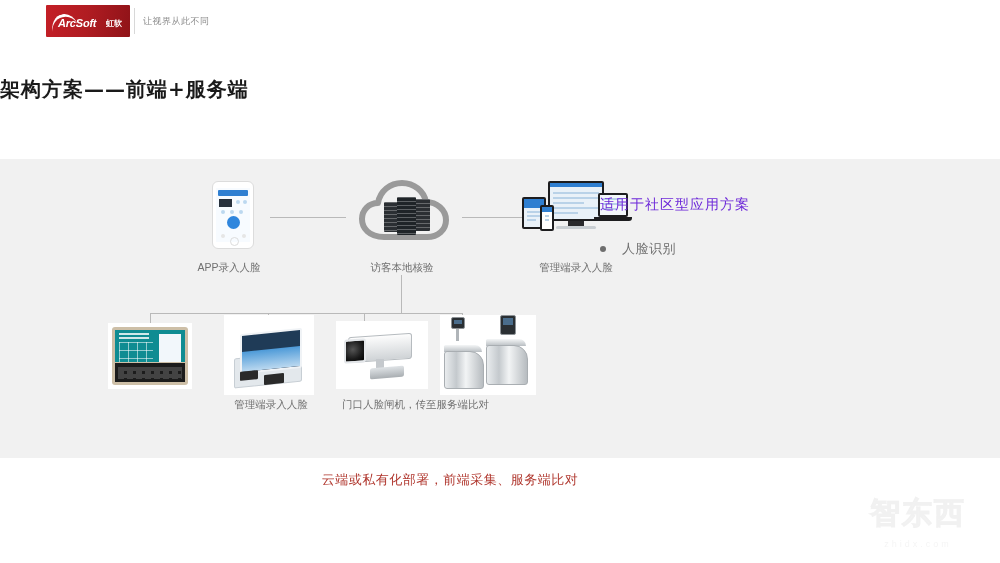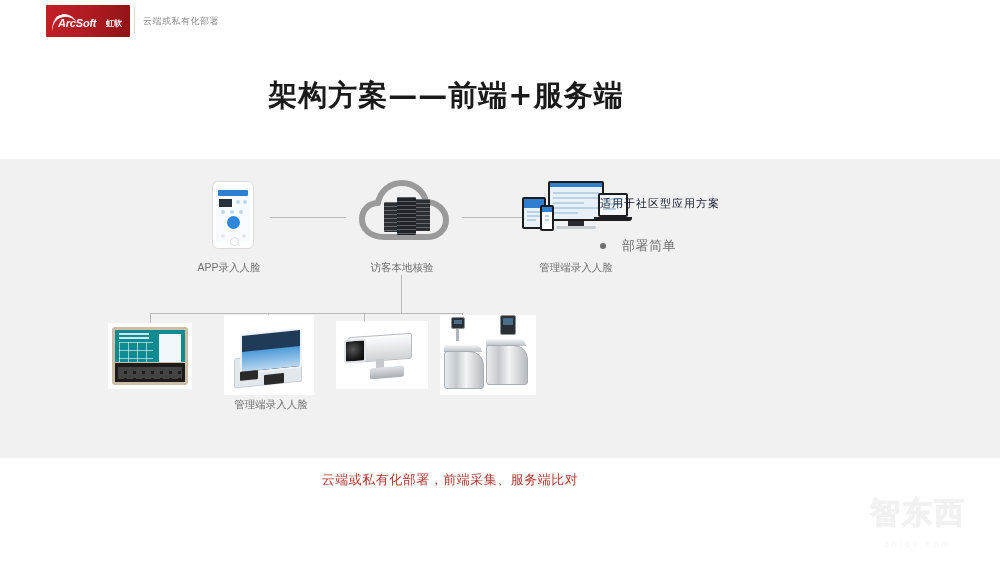--- a/index.html
+++ b/index.html
@@ -67,23 +67,23 @@
     color: #8c8c8c;
     letter-spacing: 0.5px;
     white-space: nowrap;
   }
 
   
   .slide-title {
     position: absolute;
     left: 0; top: 76px;
     width: 892px;
-    text-align: center;
+    text-align: left;
     font-family: "DejaVu Serif", "Liberation Serif", serif;
-    font-size: 29px;
+    font-size: 20px;
     font-weight: bold;
     color: #1a1a1a;
     letter-spacing: 1px;
   }
 
   
   .content-band {
     position: absolute;
     left: 0; top: 159px;
     width: 1000px; height: 299px;
@@ -366,22 +366,22 @@
     background: #4a6d8c;
   }
 
   
   .right-col {
     position: absolute;
     left: 600px; top: 196px;
     width: 330px;
   }
   .right-heading {
-    font-size: 11px;
-    color: #0f172a;
+    font-size: 14px;
+    color: #6d28d9;
     letter-spacing: 1px;
     margin-bottom: 26px;
   }
   .bullet-row {
     display: flex;
     align-items: center;
     margin-bottom: 17px;
   }
   .bullet-dot {
     width: 6px; height: 6px;
@@ -439,21 +439,21 @@
 </head>
 <body>
 
 <div class="header">
   <div class="logo-box">
     <div class="logo-swoosh"></div>
     <div class="logo-en">ArcSoft</div>
     <div class="logo-cn">虹软</div>
   </div>
   <div class="logo-divider"></div>
-  <div class="logo-tagline">云端或私有化部署</div>
+  <div class="logo-tagline">让视界从此不同</div>
 </div>
 
 <div class="slide-title">架构方案——前端+服务端</div>
 
 <div class="content-band"></div>
 
 <div class="diagram">
 
   <div class="line-h" style="left:180px; top:52px; width:76px;"></div>
 
@@ -576,28 +576,29 @@
     <div class="gate-post" style="left:16px; top:6px; height:20px;"></div>
     <div class="gate-reader" style="left:11px; top:2px; width:12px; height:10px;"></div>
     <div class="gate-top" style="left:4px;  top:30px; width:38px; height:7px;"></div>
     <div class="gate-panel" style="left:4px;  top:36px; width:38px; height:36px;"></div>
 
     <div class="gate-post" style="left:66px; top:2px; height:18px;"></div>
     <div class="gate-reader" style="left:60px; top:0px; width:14px; height:18px;"></div>
     <div class="gate-top" style="left:46px; top:24px; width:40px; height:7px;"></div>
     <div class="gate-panel" style="left:46px; top:30px; width:40px; height:38px;"></div>
   </div>
+  <div class="node-label" style="left:252px; top:232px; width:210px; text-align:left;">门口人脸闸机，传至服务端比对</div>
 </div>
 
 <div class="right-col">
   <div class="right-heading">适用于社区型应用方案</div>
 
   <div class="bullet-row">
     <span class="bullet-dot"></span>
-    <span class="bullet-text">部署简单</span>
+    <span class="bullet-text">人脸识别</span>
   </div>
 </div>
 
 <div class="footer-note">云端或私有化部署，前端采集、服务端比对</div>
 
 <div class="watermark">
   <div class="wm-text">智东西</div>
   <div class="wm-sub">zhidx.com</div>
 </div>
 

